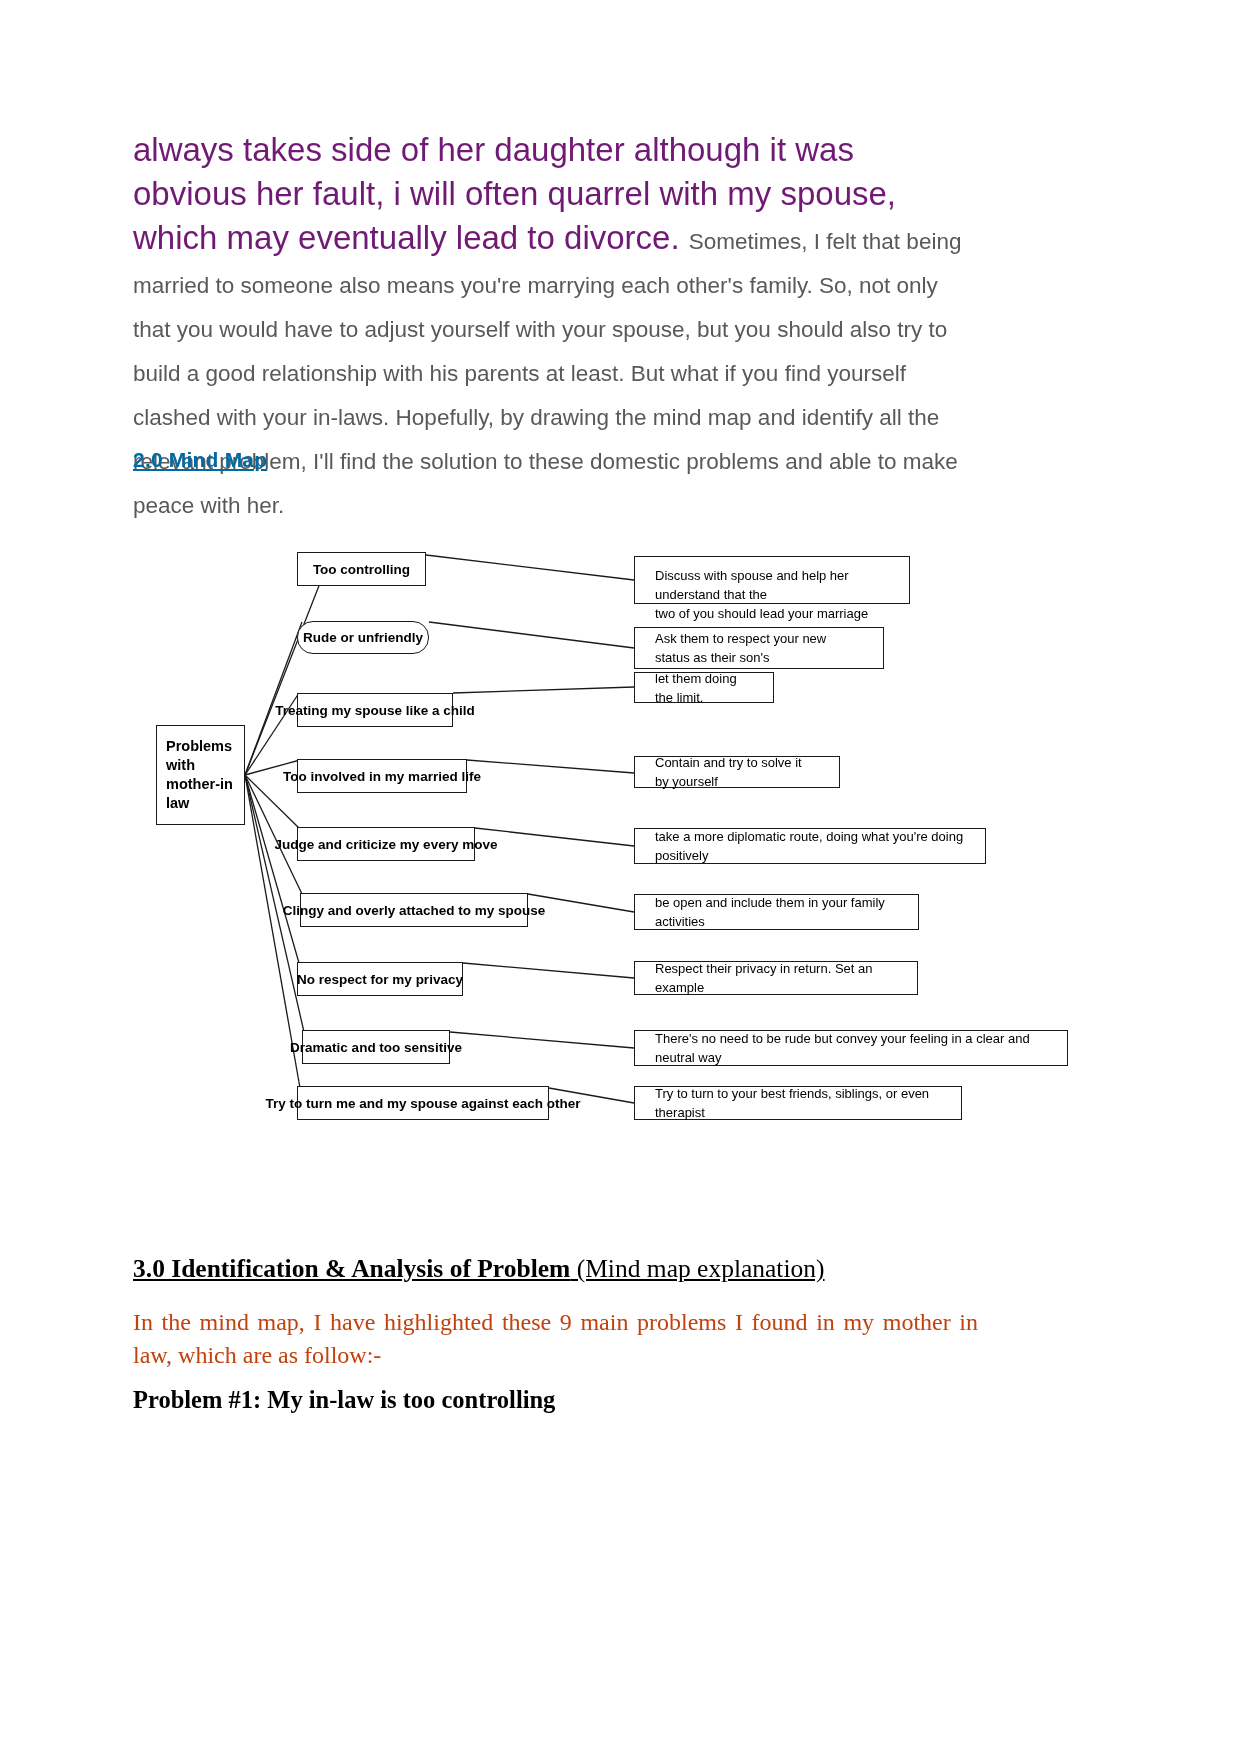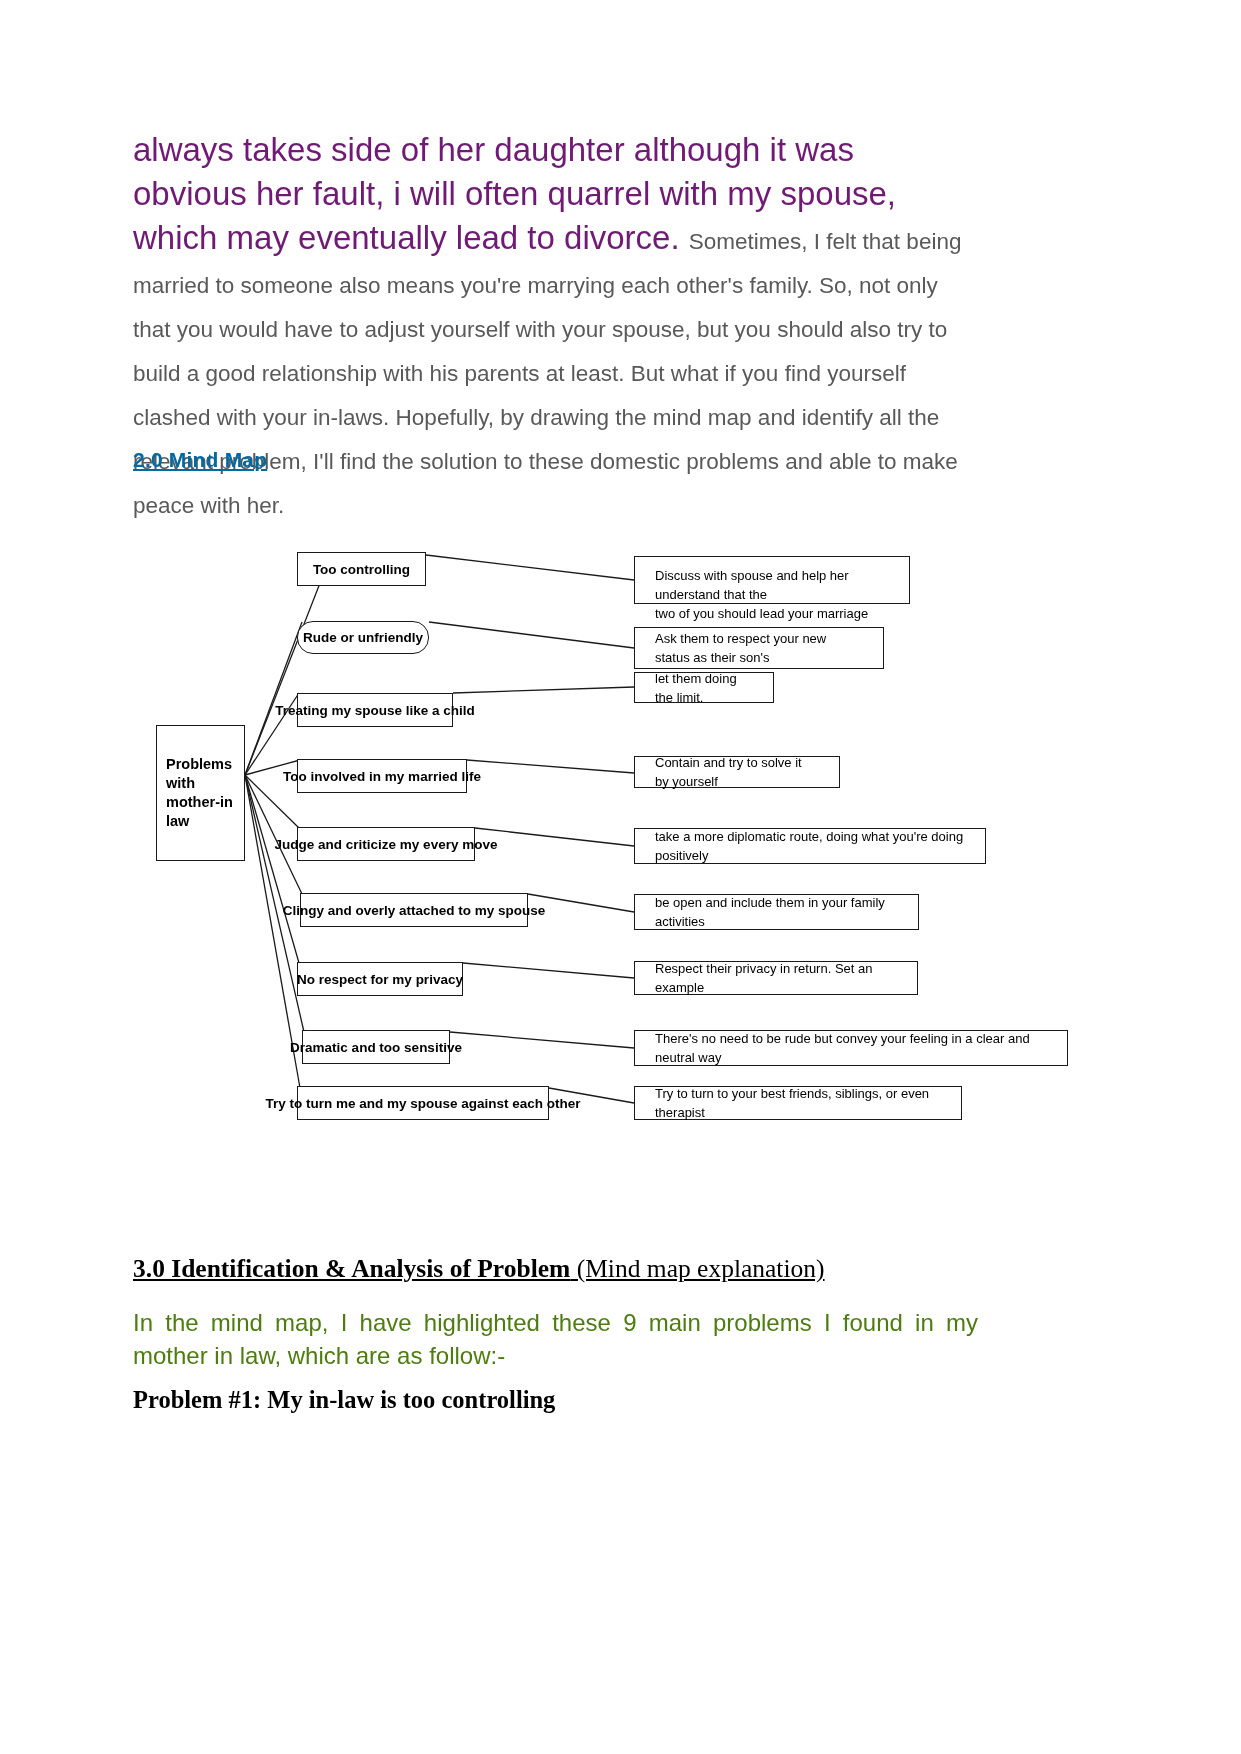--- a/index.html
+++ b/index.html
@@ -63,24 +63,24 @@
   }
   .h-identification .norm-u {
     font-weight: normal;
     text-decoration: underline;
   }
   .p-intro {
     position: absolute;
     left: 133px;
     top: 1306px;
     width: 845px;
-    font-family: Liberation Sans, sans-serif;
+    font-family: Liberation Serif, serif;
     font-size: 24px;
     line-height: 33px;
-    color: #4d7c0f;
+    color: #c2410c;
     text-align: justify;
   }
   .p-problem1 {
     position: absolute;
     left: 133px;
     top: 1386px;
     font-family: "Liberation Serif", serif;
     font-size: 24.5px;
     font-weight: bold;
     color: #000000;
@@ -182,21 +182,21 @@
         <line x1="453" y1="173" x2="634" y2="167"></line>
         <line x1="467" y1="240" x2="634" y2="253"></line>
         <line x1="475" y1="308" x2="634" y2="326"></line>
         <line x1="528" y1="374" x2="634" y2="392"></line>
         <line x1="463" y1="443" x2="634" y2="458"></line>
         <line x1="450" y1="512" x2="634" y2="528"></line>
         <line x1="549" y1="568" x2="634" y2="583"></line>
       </g>
     </svg>
 
-    <div class="node-center" style="left:156px; top:205px; width:89px; height:136px;padding-left:24px;">
+    <div class="node-center" style="left:156px; top:205px; width:89px; height:100px;padding-left:24px;">
       <div class="ctext">
         <div>Problems with</div>
         <div>mother-in law</div>
       </div>
     </div>
 
     <div class="node node-problem" style="left:297px; top:32px; width:129px; height:34px;">
       <span>Too controlling</span>
     </div>
     <div class="node node-problem" style="left:297px; top:101px; width:132px; height:33px;border-radius:16px;">

